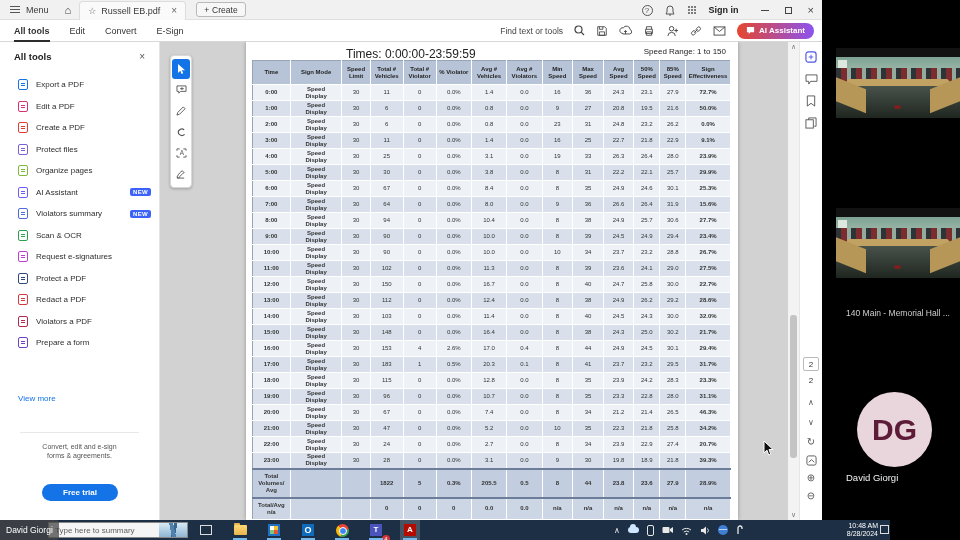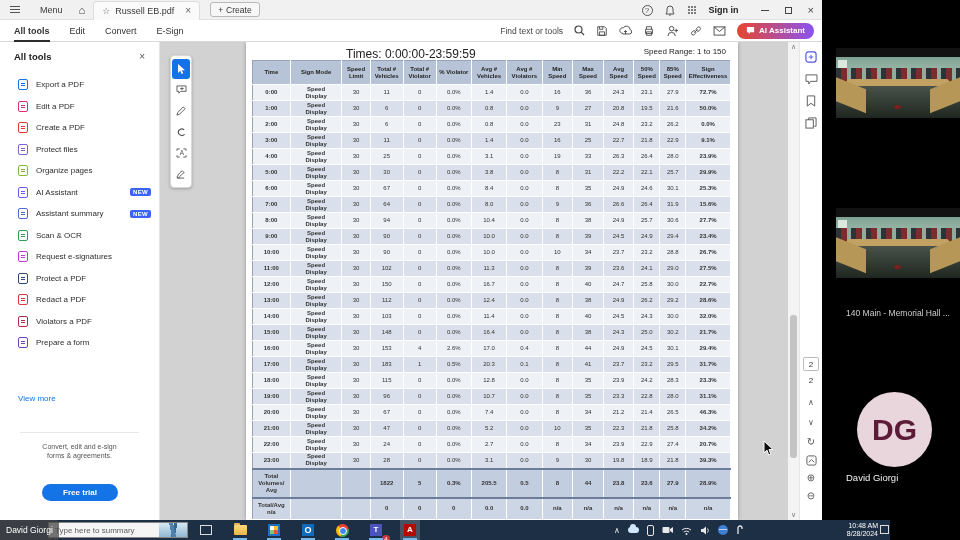--- a/index.html
+++ b/index.html
@@ -3,21 +3,21 @@
 <meta charset="utf-8">
 <style>
   * { margin:0; padding:0; box-sizing:border-box; }
   body { font-family:"Liberation Sans", sans-serif; background:#000; }
   #screen { position:relative; width:960px; height:540px; background:#000; overflow:hidden; }
 
   
   .win { position:absolute; left:0; top:0; width:822px; height:520px; background:#fff; }
 
   .titlebar { position:absolute; left:0; top:0; width:100%; height:20px; background:#f1f1f1; border-bottom:1px solid #e0e0e0; display:flex; align-items:center; font-size:9px; color:#3a3a3a; }
-  .menu-btn { display:flex; align-items:center; gap:20px; padding:0 8px 0 10px; }
+  .menu-btn { display:flex; align-items:center; gap:6px; padding:0 8px 0 10px; }
   .hamburger { width:10px; height:7px; background:repeating-linear-gradient(#555 0 1px, transparent 1px 3px); }
   .home-btn { padding:0 8px; font-size:11px; color:#444; }
   .doc-tab { display:flex; align-items:center; gap:5px; background:#fafafa; border:1px solid #dcdcdc; border-bottom:none; border-radius:4px 4px 0 0; height:19px; padding:0 8px; margin-top:1px; }
   .tab-star { color:#666; font-size:9px; }
   .tab-close { color:#666; font-size:10px; margin-left:6px; }
   .create-btn { display:flex; align-items:center; gap:3px; border:1px solid #b9b9b9; border-radius:3px; height:15px; padding:0 7px; margin-left:10px; font-size:8.5px; background:#f7f7f7; color:#333; }
   .tb-right { position:absolute; right:0; top:0; height:20px; display:flex; align-items:center; gap:12px; padding-right:8px; }
   .qmark { width:11px; height:11px; border:1px solid #555; border-radius:50%; font-size:8px; text-align:center; line-height:10px; color:#555; }
   .signin { font-weight:bold; font-size:9px; color:#222; }
   .winctl { display:flex; gap:16px; margin-left:10px; align-items:center; }
@@ -265,21 +265,21 @@
             <span class="tp-ico" style="color: rgb(127, 185, 60);"></span>
             <span>Organize pages</span>
           </div>
           <div class="tp-item">
             <span class="tp-ico" style="color: rgb(106, 93, 249);"></span>
             <span>AI Assistant</span>
             <span class="badge-new">NEW</span>
           </div>
           <div class="tp-item">
             <span class="tp-ico" style="color: rgb(75, 107, 220);"></span>
-            <span>Assistant summary</span>
+            <span>Violators summary</span>
             <span class="badge-new">NEW</span>
           </div>
           <div class="tp-item">
             <span class="tp-ico" style="color: rgb(46, 158, 79);"></span>
             <span>Scan &amp; OCR</span>
           </div>
           <div class="tp-item">
             <span class="tp-ico" style="color: rgb(192, 58, 212);"></span>
             <span>Request e-signatures</span>
           </div>

